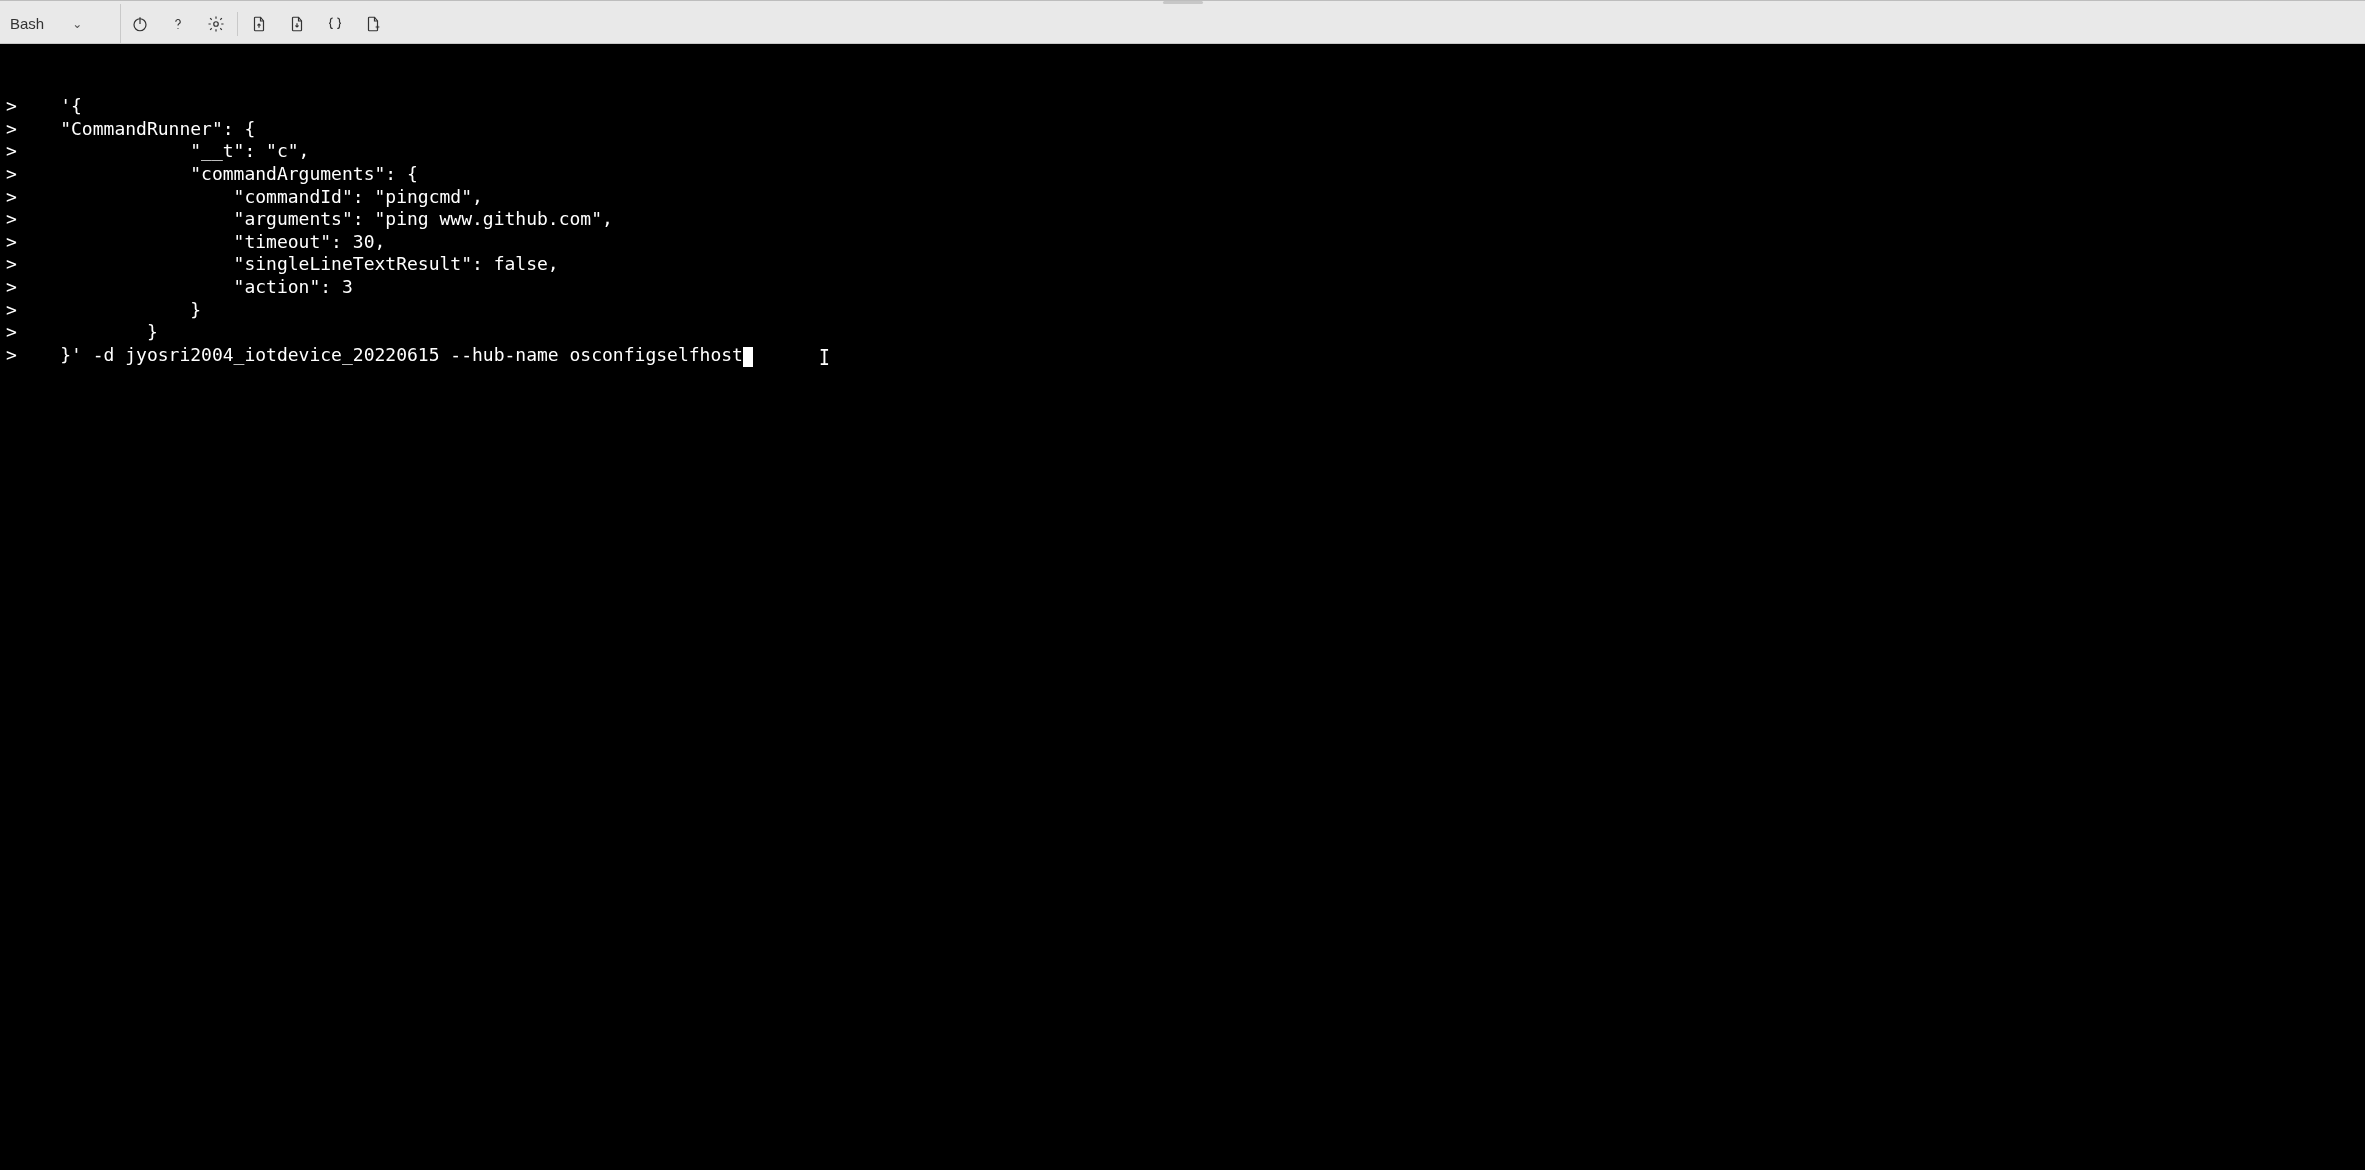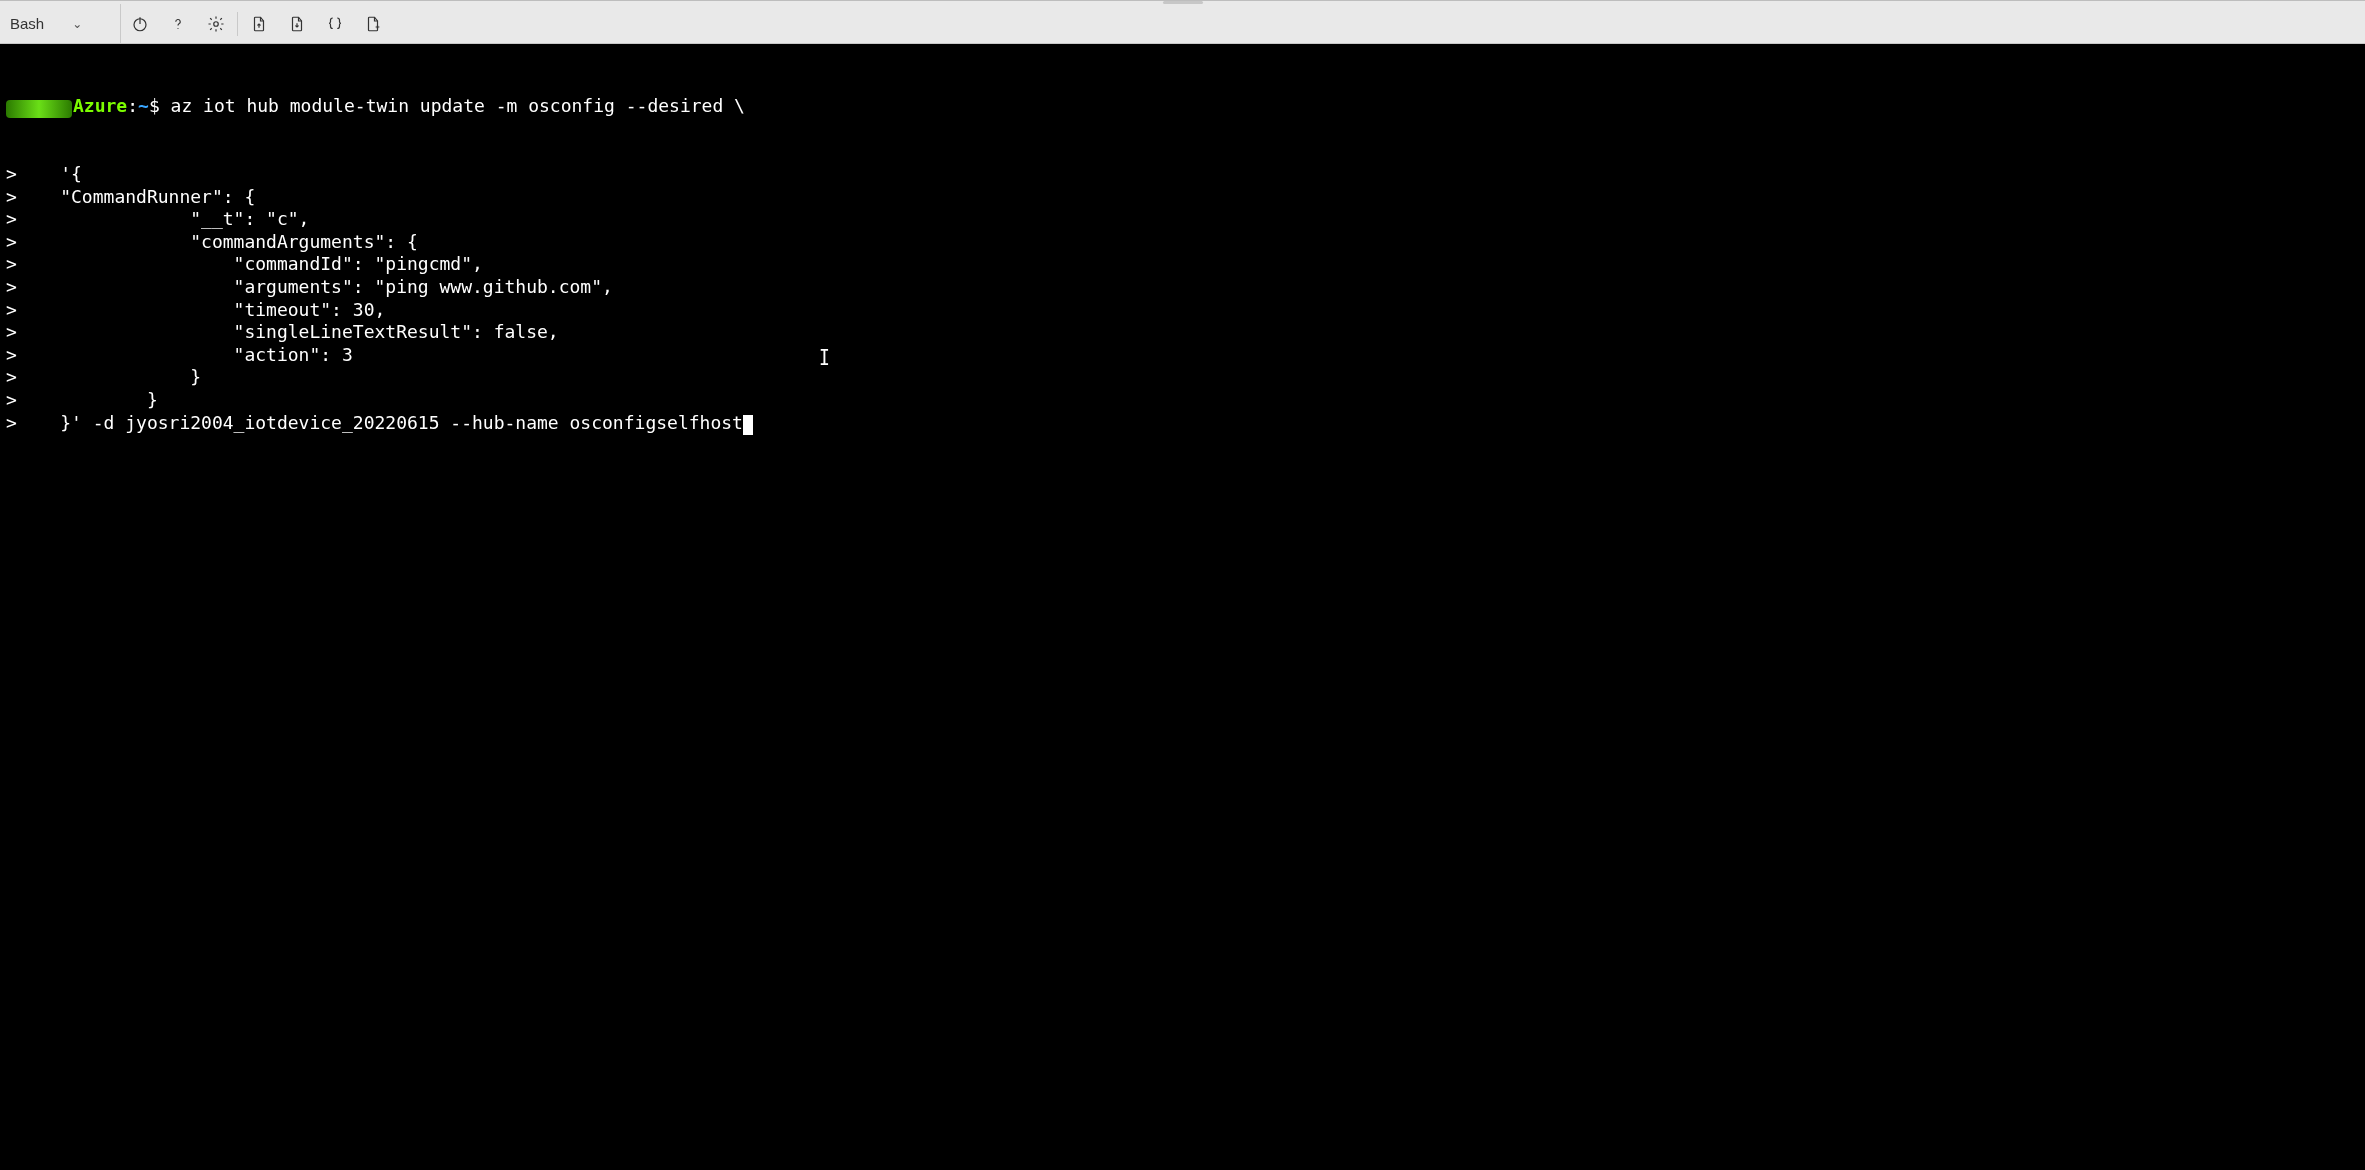--- a/index.html
+++ b/index.html
@@ -177,16 +177,15 @@
         <path d="M14 3H7a1 1 0 0 0-1 1v16a1 1 0 0 0 1 1h10a1 1 0 0 0 1-1V8l-4-5z"></path>
         <path d="M14 3v5h4"></path>
         <path d="M13 13l4 4M17 13l-4 4" stroke="none"></path>
         <path d="M16.5 13v0" stroke="none"></path>
         <path d="M14 14l5 0M16.5 11.5l0 5" transform="translate(1.5 2)"></path>
       </svg>
   </button>
 </div>
 
 <div class="terminal">
-  <span class="line"><span class="smudge"></span><span class="green">Azure</span><span class="white">:</span><span class="blue">~</span><span class="white">$</span><span class="white"> </span><span class="white">az iot hub module-twin update -m osconfig --desired \</span></span>
   <span class="line"><span class="chevron">&gt;</span><span class="white">    '{</span></span><span class="line"><span class="chevron">&gt;</span><span class="white">    "CommandRunner": {</span></span><span class="line"><span class="chevron">&gt;</span><span class="white">                "__t": "c",</span></span><span class="line"><span class="chevron">&gt;</span><span class="white">                "commandArguments": {</span></span><span class="line"><span class="chevron">&gt;</span><span class="white">                    "commandId": "pingcmd",</span></span><span class="line"><span class="chevron">&gt;</span><span class="white">                    "arguments": "ping www.github.com",</span></span><span class="line"><span class="chevron">&gt;</span><span class="white">                    "timeout": 30,</span></span><span class="line"><span class="chevron">&gt;</span><span class="white">                    "singleLineTextResult": false,</span></span><span class="line"><span class="chevron">&gt;</span><span class="white">                    "action": 3</span></span><span class="line"><span class="chevron">&gt;</span><span class="white">                }</span></span><span class="line"><span class="chevron">&gt;</span><span class="white">            }</span></span><span class="line"><span class="chevron">&gt;</span><span class="white">    }' -d jyosri2004_iotdevice_20220615 --hub-name osconfigselfhost</span><span class="cursor-block"></span></span>
   <span class="text-cursor" style="left:819px; top:303px;">I</span>
 </div>
 
 </body></html>

